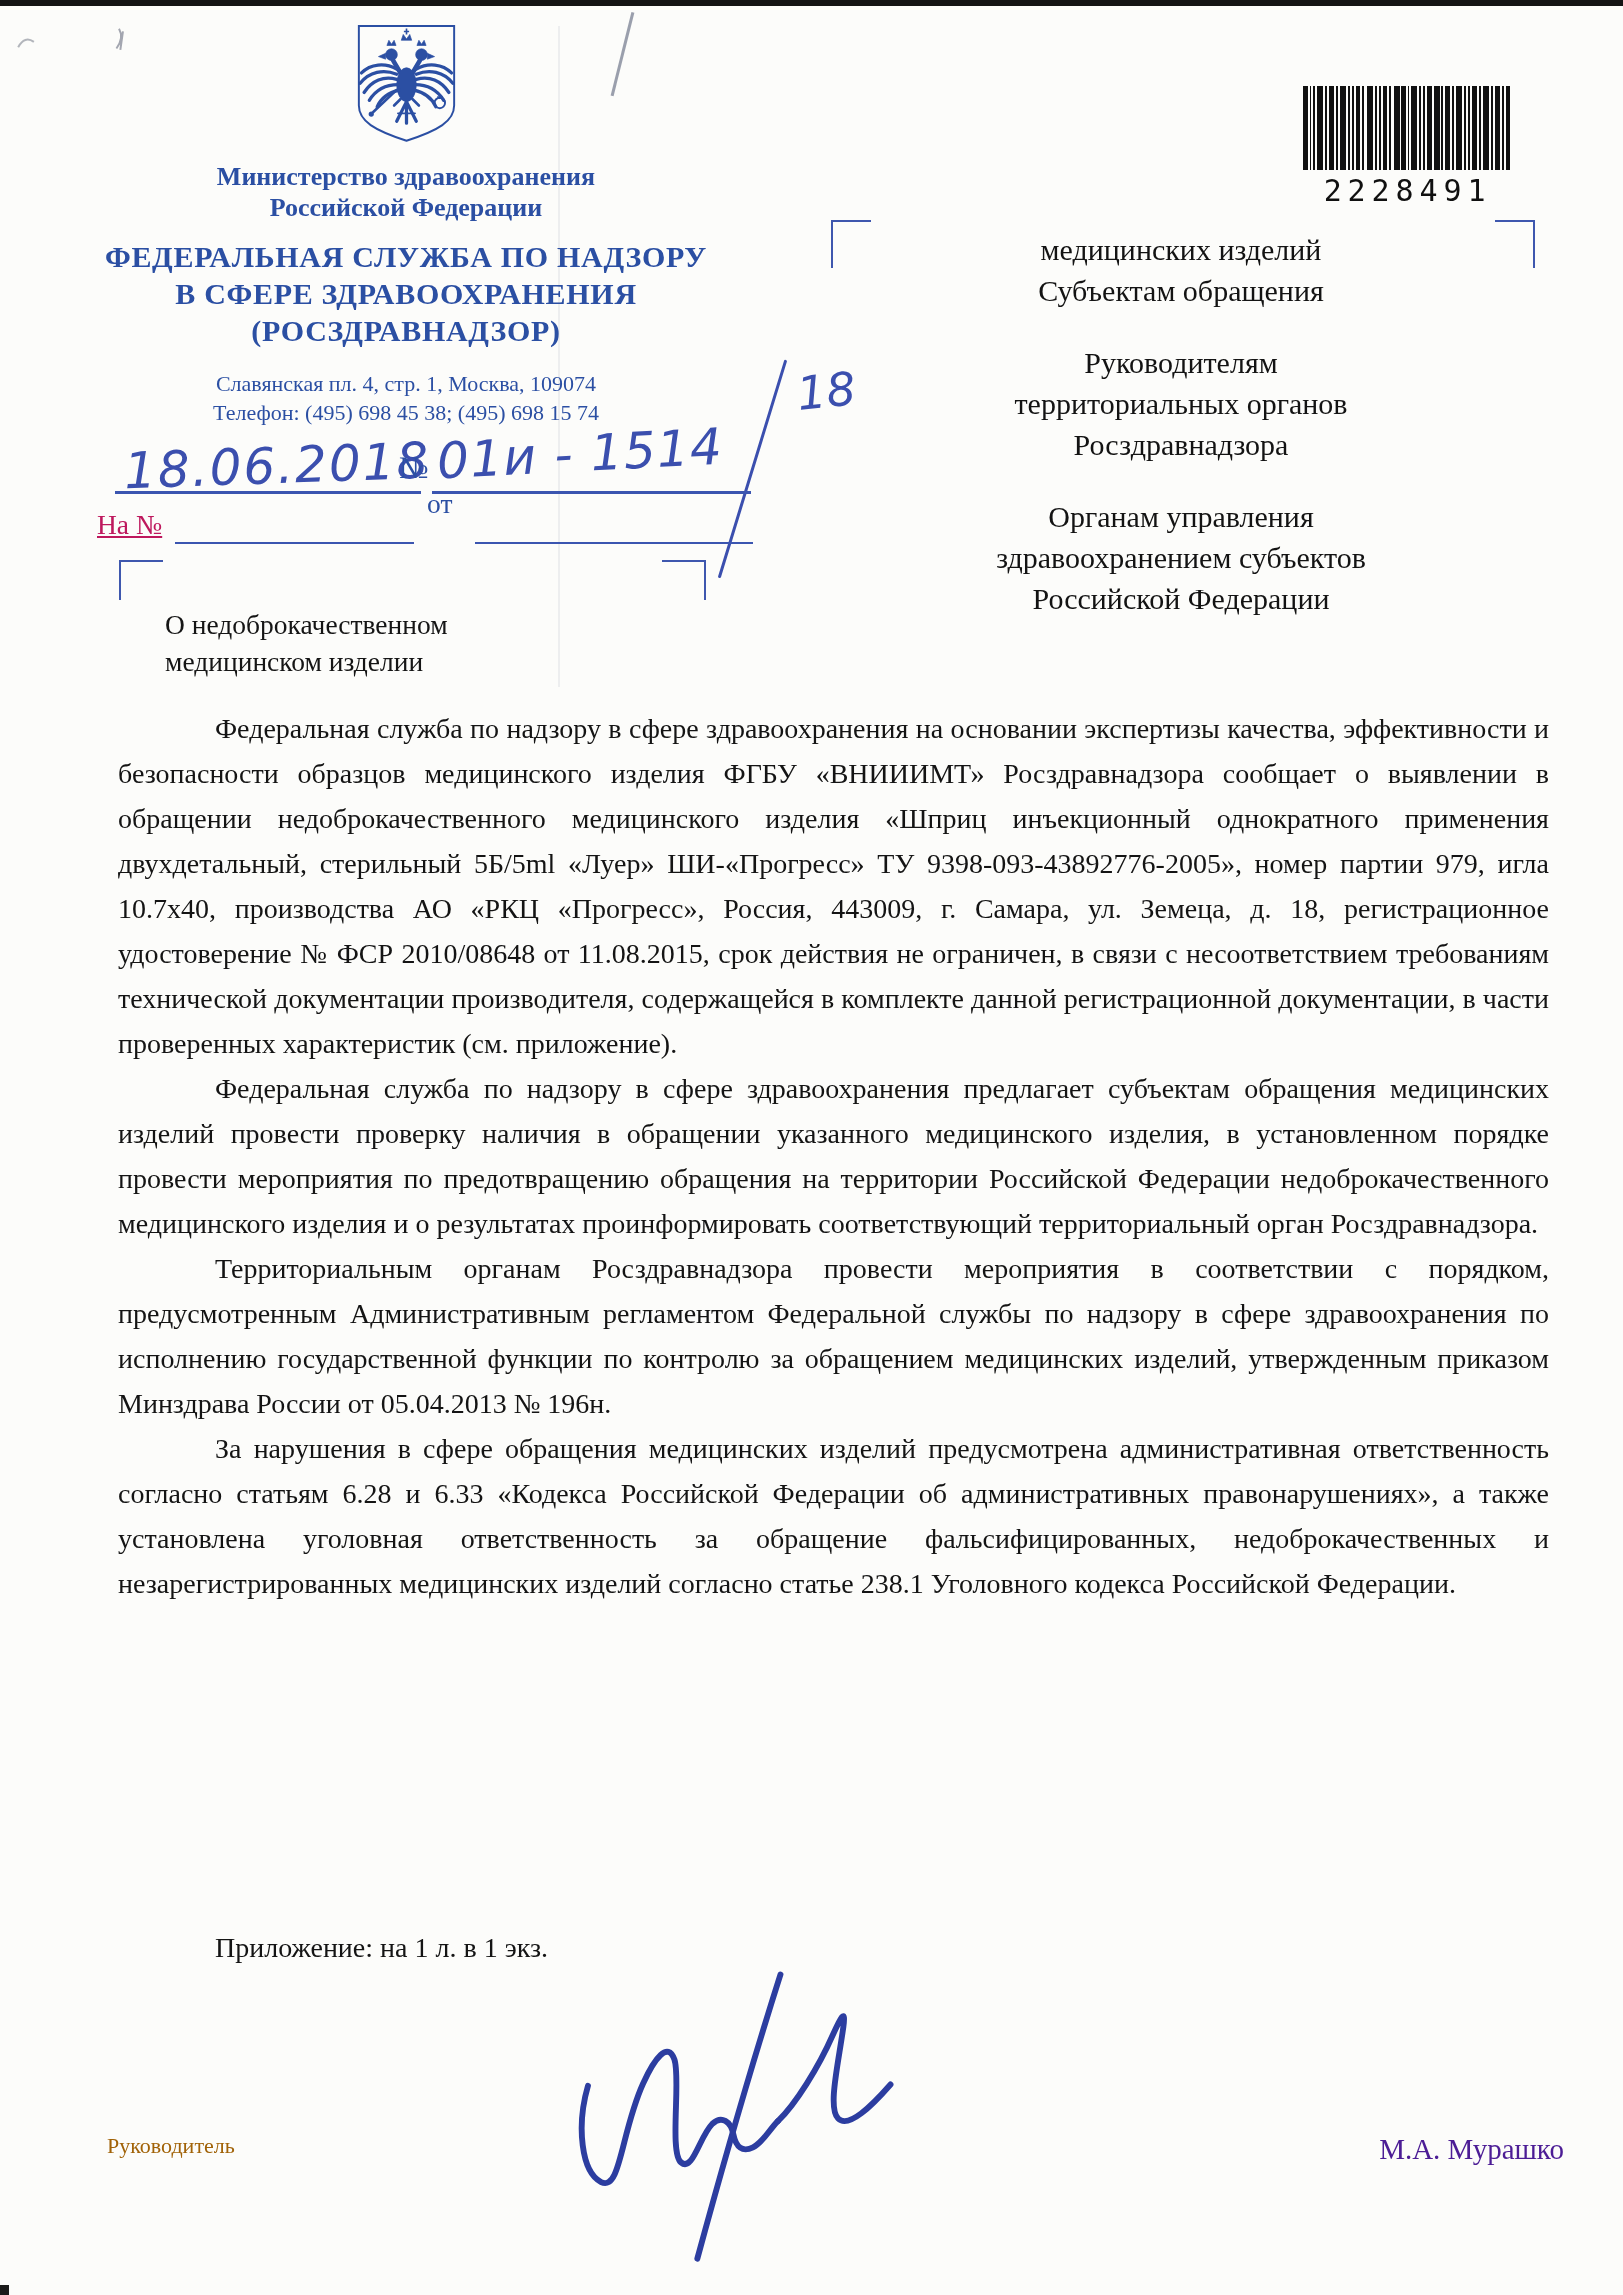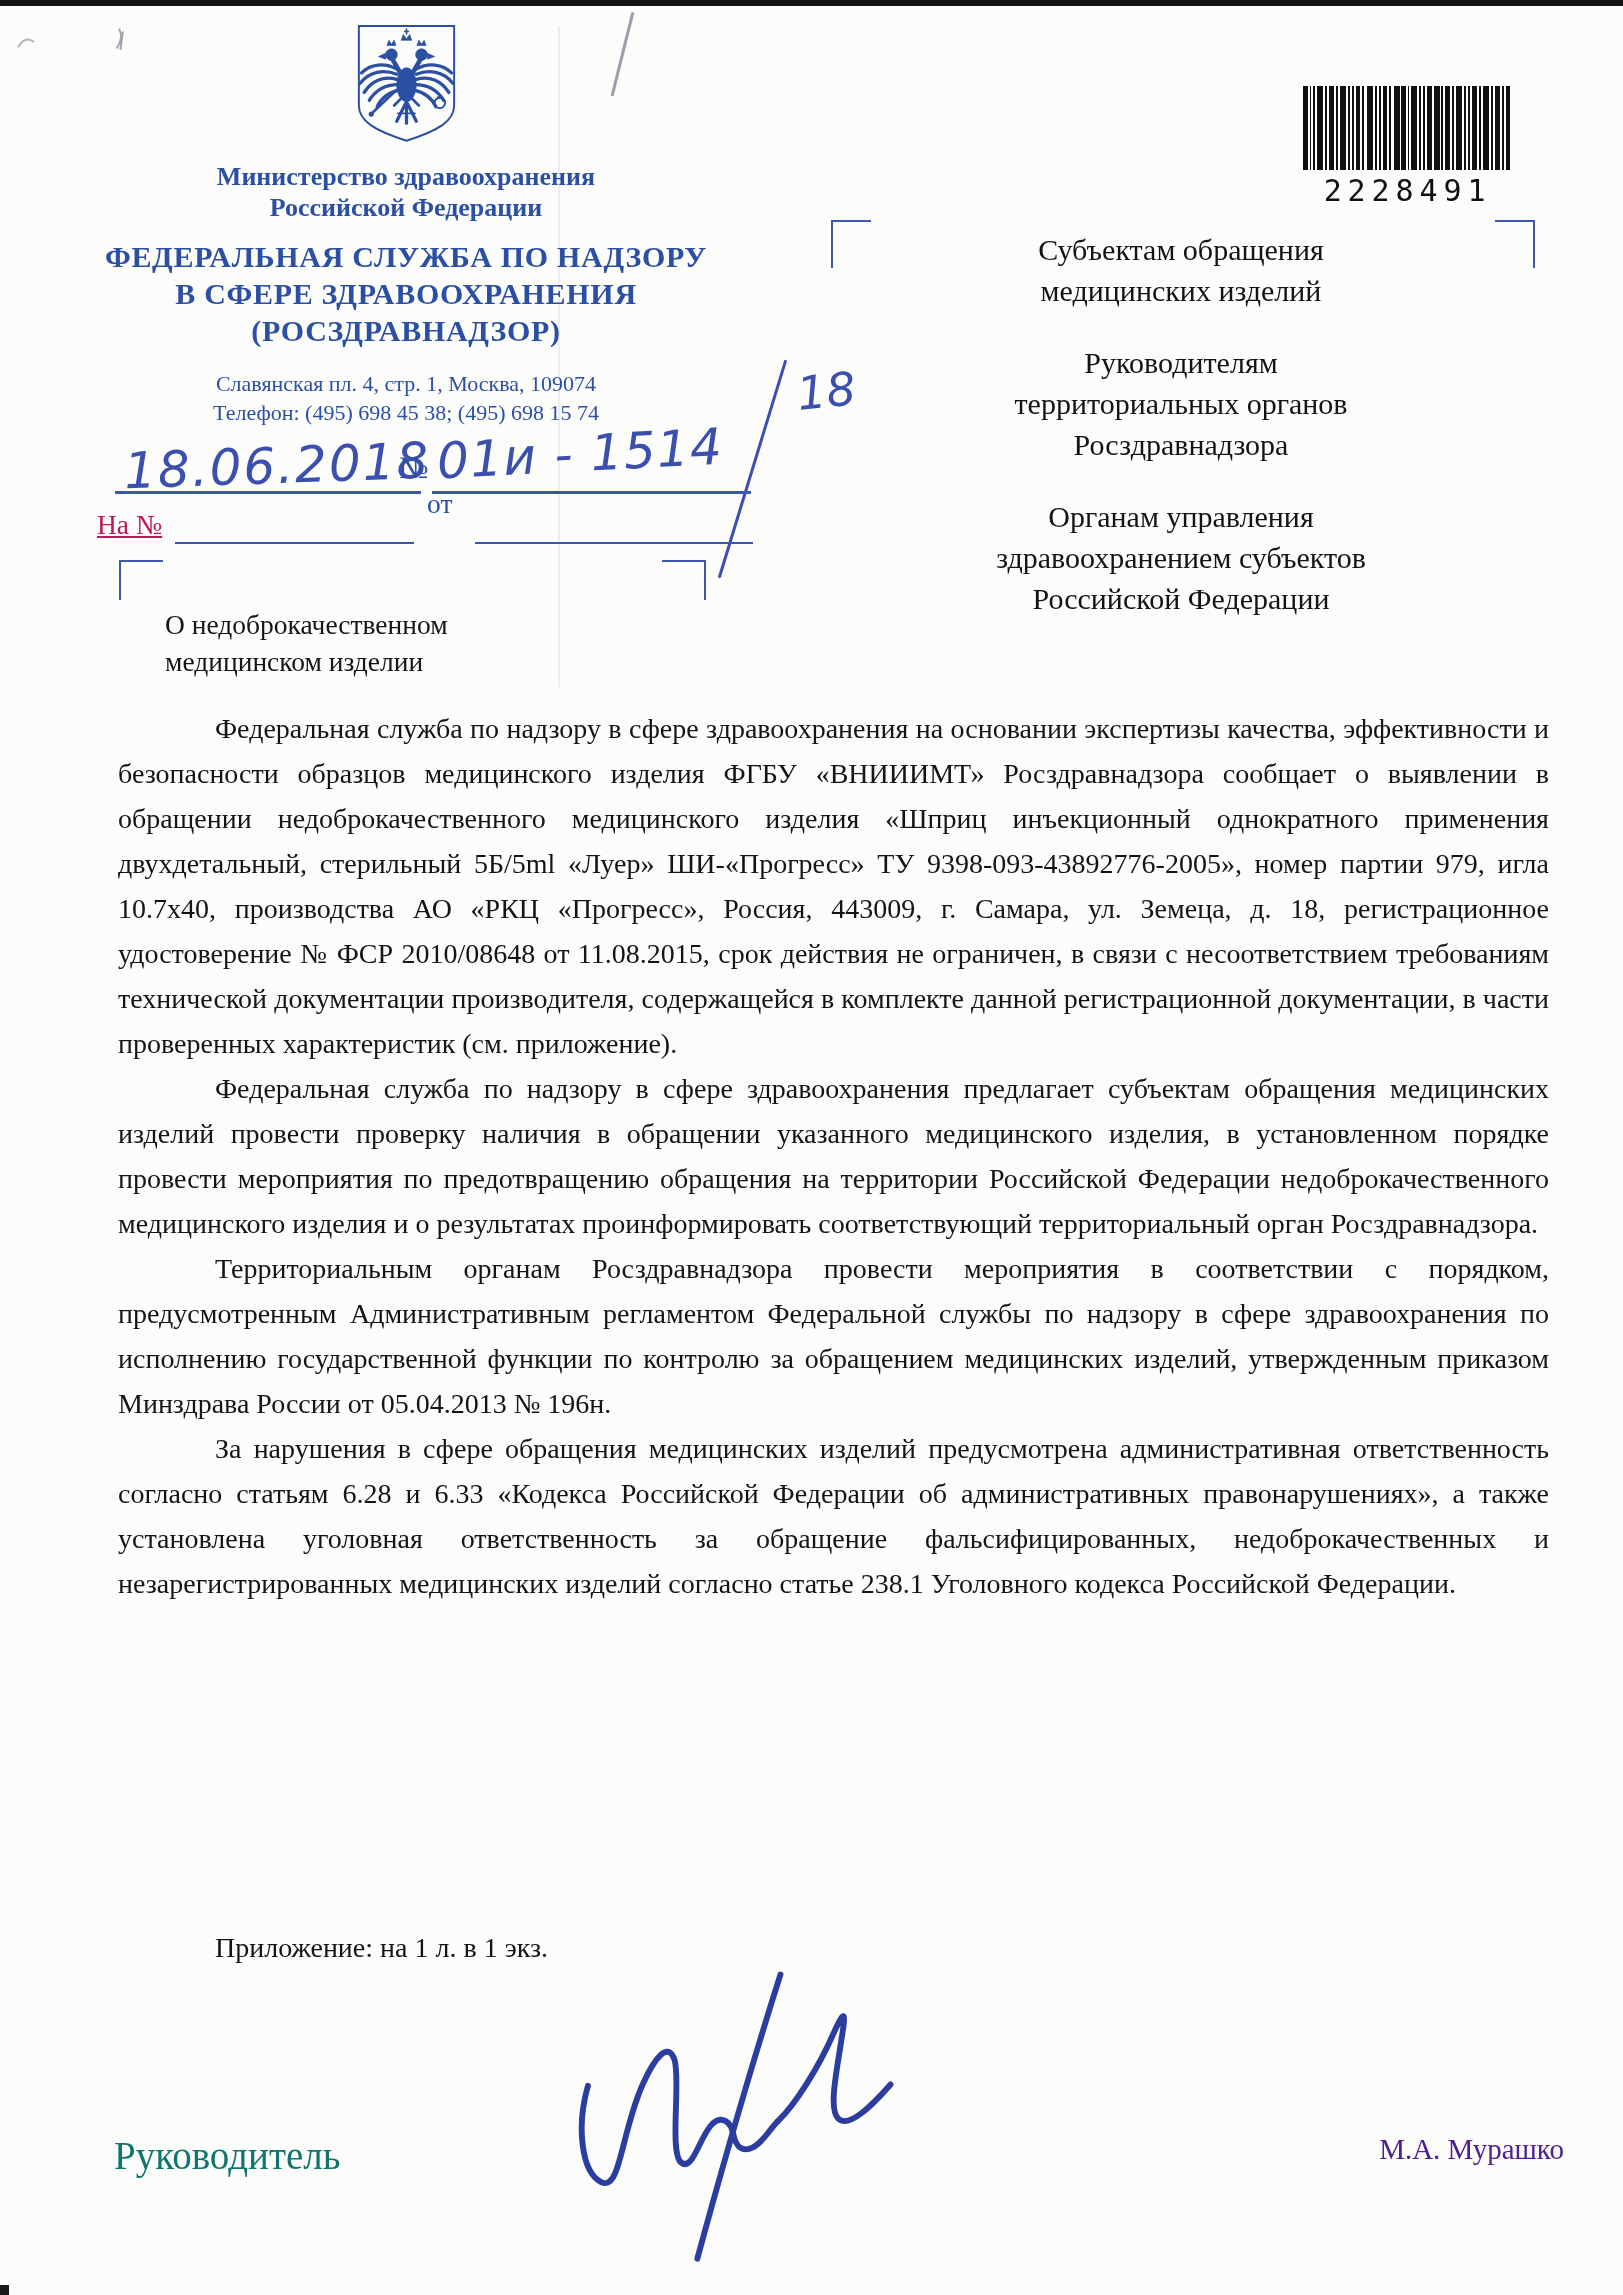--- a/index.html
+++ b/index.html
@@ -58,21 +58,21 @@
   
   .recipients{position:absolute;left:857px;top:229px;width:648px;text-align:center;font-size:30px;line-height:41px;color:#131313;}
   .rec-group{margin-bottom:31px;}
 
   
   .body-text{position:absolute;left:118px;top:706px;width:1431px;font-size:28px;line-height:45px;text-align:justify;color:#141414;}
   .body-text p{margin:0;text-indent:97px;}
   .attachment{position:absolute;left:215px;top:1932px;font-size:28px;color:#141414;}
 
   
-  .sig-title{position:absolute;left:114px;top:2133px;font-size:39px;color:#0f766e;}
+  .sig-title{position:absolute;left:107px;top:2133px;font-size:22px;color:#a16207;}
   .sig-name{position:absolute;right:60px;top:2133px;font-size:29px;color:#4c1d95;}
   .signature{position:absolute;left:550px;top:1956px;}
   .pencil-marks{position:absolute;left:9.2px;top:17px;}
 </style>
 </head>
 <body>
 
 <div class="page">
 
   <div class="scan-edge-top"></div>
@@ -195,22 +195,22 @@
   <div class="rule rule-reply2"></div>
 
   <div class="corner corner-tl subj-l"></div>
   <div class="corner corner-tr subj-r"></div>
   <div class="subject">О недоброкачественном медицинском изделии</div>
 
   <div class="corner corner-tl rec-l"></div>
   <div class="corner corner-tr rec-r"></div>
   <div class="recipients">
     <div class="rec-group">
+      <div>медицинских изделий</div>
       <div>Субъектам обращения</div>
-      <div>медицинских изделий</div>
     </div>
     <div class="rec-group">
       <div>Руководителям</div>
       <div>территориальных органов</div>
       <div>Росздравнадзора</div>
     </div>
     <div class="rec-group">
       <div>Органам управления</div>
       <div>здравоохранением субъектов</div>
       <div>Российской Федерации</div>

